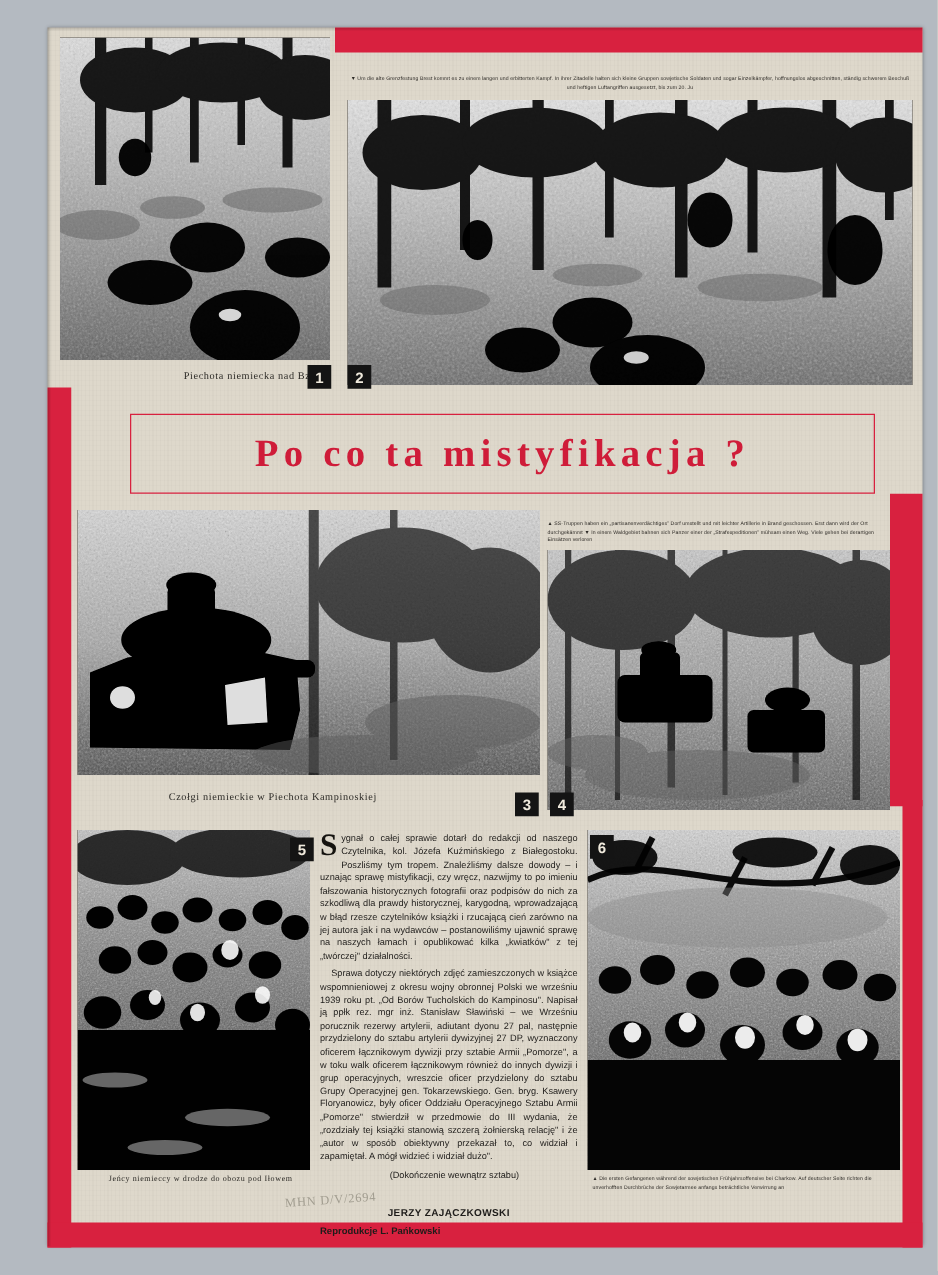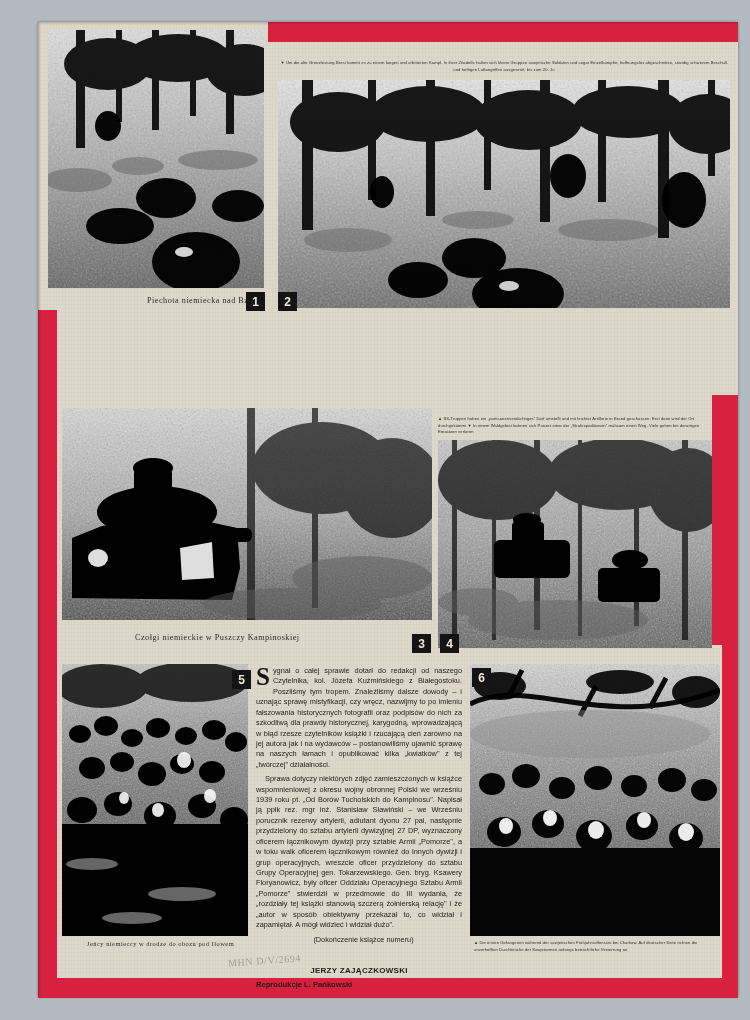--- a/index.html
+++ b/index.html
@@ -199,20 +199,23 @@
         </g>
       <g fill="#6f675c" opacity="0.45">
         <ellipse cx="70" cy="160" rx="44" ry="12"></ellipse>
           <ellipse cx="330" cy="150" rx="50" ry="11"></ellipse>
         <ellipse cx="200" cy="140" rx="36" ry="9"></ellipse>
       </g>
     </svg>
   </div>
   <div class="badge" style="left:278px;top:292px;">2</div>
 
+  <div class="title-box">
+    <span class="title-text">Po co ta mistyfikacja ?</span>
+  </div>
 
   <div class="photo" style="left:62px;top:408px;width:370px;height:212px;">
     <svg class="grain" width="370" height="212" viewBox="0 0 370 212" preserveAspectRatio="none">
       <defs>
         <filter id="f3">
             <feTurbulence type="fractalNoise" baseFrequency="0.6" numOctaves="4" seed="31"></feTurbulence>
           <feColorMatrix type="saturate" values="0"></feColorMatrix>
           </filter>
         <linearGradient id="g3" x1="0" y1="0" x2="0" y2="1">
           <stop offset="0%" stop-color="#c8c2b3"></stop>
@@ -239,21 +242,21 @@
       <g fill="#e6e0d2" opacity="0.9">
         <ellipse cx="36" cy="150" rx="10" ry="9"></ellipse>
         <path d="M118 140 L150 134 L152 170 L120 172 Z"></path>
       </g>
       <g fill="#6b645a" opacity="0.5">
         <ellipse cx="300" cy="170" rx="70" ry="22"></ellipse>
           <ellipse cx="230" cy="196" rx="90" ry="16"></ellipse>
       </g>
     </svg>
   </div>
-  <div class="cap-pl" style="left:120px;top:633px;">Czołgi niemieckie w Puszczy Kampinoskiej</div>
+  <div class="cap-pl" style="left:120px;top:633px;">Czołgi niemieckie w Piechota Kampinoskiej</div>
   <div class="badge" style="left:412px;top:634px;">3</div>
 
   <div class="cap-de" style="left:438px;top:416px;width:274px;text-align:left;">▲ SS-Truppen haben ein „partisanenverdächtiges" Dorf umstellt und mit leichter Artillerie in Brand geschossen. Erst dann wird der Ort durchgekämmt ▼ In einem Waldgebiet bahnen sich Panzer einer der „Strafexpeditionen" mühsam einen Weg. Viele gehen bei derartigen Einsätzen verloren</div>
   <div class="photo" style="left:438px;top:440px;width:274px;height:208px;">
     <svg class="grain" width="274" height="208" viewBox="0 0 274 208" preserveAspectRatio="none">
       <defs>
         <filter id="f4">
             <feTurbulence type="fractalNoise" baseFrequency="0.65" numOctaves="5" seed="43"></feTurbulence>
           <feColorMatrix type="saturate" values="0"></feColorMatrix>
           </filter>
@@ -403,21 +406,21 @@
     </svg>
   </div>
   <div class="cap-de" style="left:474px;top:940px;width:244px;text-align:left;">▲ Die ersten Gefangenen während der sowjetischen Frühjahrsoffensive bei Charkow. Auf deutscher Seite richten die unverhofften Durchbrüche der Sowjetarmee anfangs beträchtliche Verwirrung an</div>
   <div class="badge" style="left:472px;top:668px;">6</div>
 
   <div class="article">
     <p class="first">
       <span class="dropcap">S</span><span>ygnał o całej sprawie dotarł do redakcji od naszego Czytelnika, kol. Józefa Kuźmińskiego z Białegostoku. Poszliśmy tym tropem. Znaleźliśmy dalsze dowody – i uznając sprawę mistyfikacji, czy wręcz, nazwijmy to po imieniu fałszowania historycznych fotografii oraz podpisów do nich za szkodliwą dla prawdy historycznej, karygodną, wprowadzającą w błąd rzesze czytelników książki i rzucającą cień zarówno na jej autora jak i na wydawców – postanowiliśmy ujawnić sprawę na naszych łamach i opublikować kilka „kwiatków" z tej „twórczej" działalności.</span>
     </p>
     <p>Sprawa dotyczy niektórych zdjęć zamieszczonych w książce wspomnieniowej z okresu wojny obronnej Polski we wrześniu 1939 roku pt. „Od Borów Tucholskich do Kampinosu". Napisał ją ppłk rez. mgr inż. Stanisław Sławiński – we Wrześniu porucznik rezerwy artylerii, adiutant dyonu 27 pal, następnie przydzielony do sztabu artylerii dywizyjnej 27 DP, wyznaczony oficerem łącznikowym dywizji przy sztabie Armii „Pomorze", a w toku walk oficerem łącznikowym również do innych dywizji i grup operacyjnych, wreszcie oficer przydzielony do sztabu Grupy Operacyjnej gen. Tokarzewskiego. Gen. bryg. Ksawery Floryanowicz, były oficer Oddziału Operacyjnego Sztabu Armii „Pomorze" stwierdził w przedmowie do III wydania, że „rozdziały tej książki stanowią szczerą żołnierską relację" i że „autor w sposób obiektywny przekazał to, co widział i zapamiętał. A mógł widzieć i widział dużo".</p>
-    <p class="cont">(Dokończenie książce numeru)</p>
+    <p class="cont">(Dokończenie wewnątrz sztabu)</p>
     <div class="byline">JERZY ZAJĄCZKOWSKI</div>
     <div class="repro">Reprodukcje L. Pańkowski</div>
   </div>
 
   <div class="pencil">MHN D/V/2694</div>
 
   <div class="edge-l"></div>
   <div class="edge-t"></div>
 
 </div>

